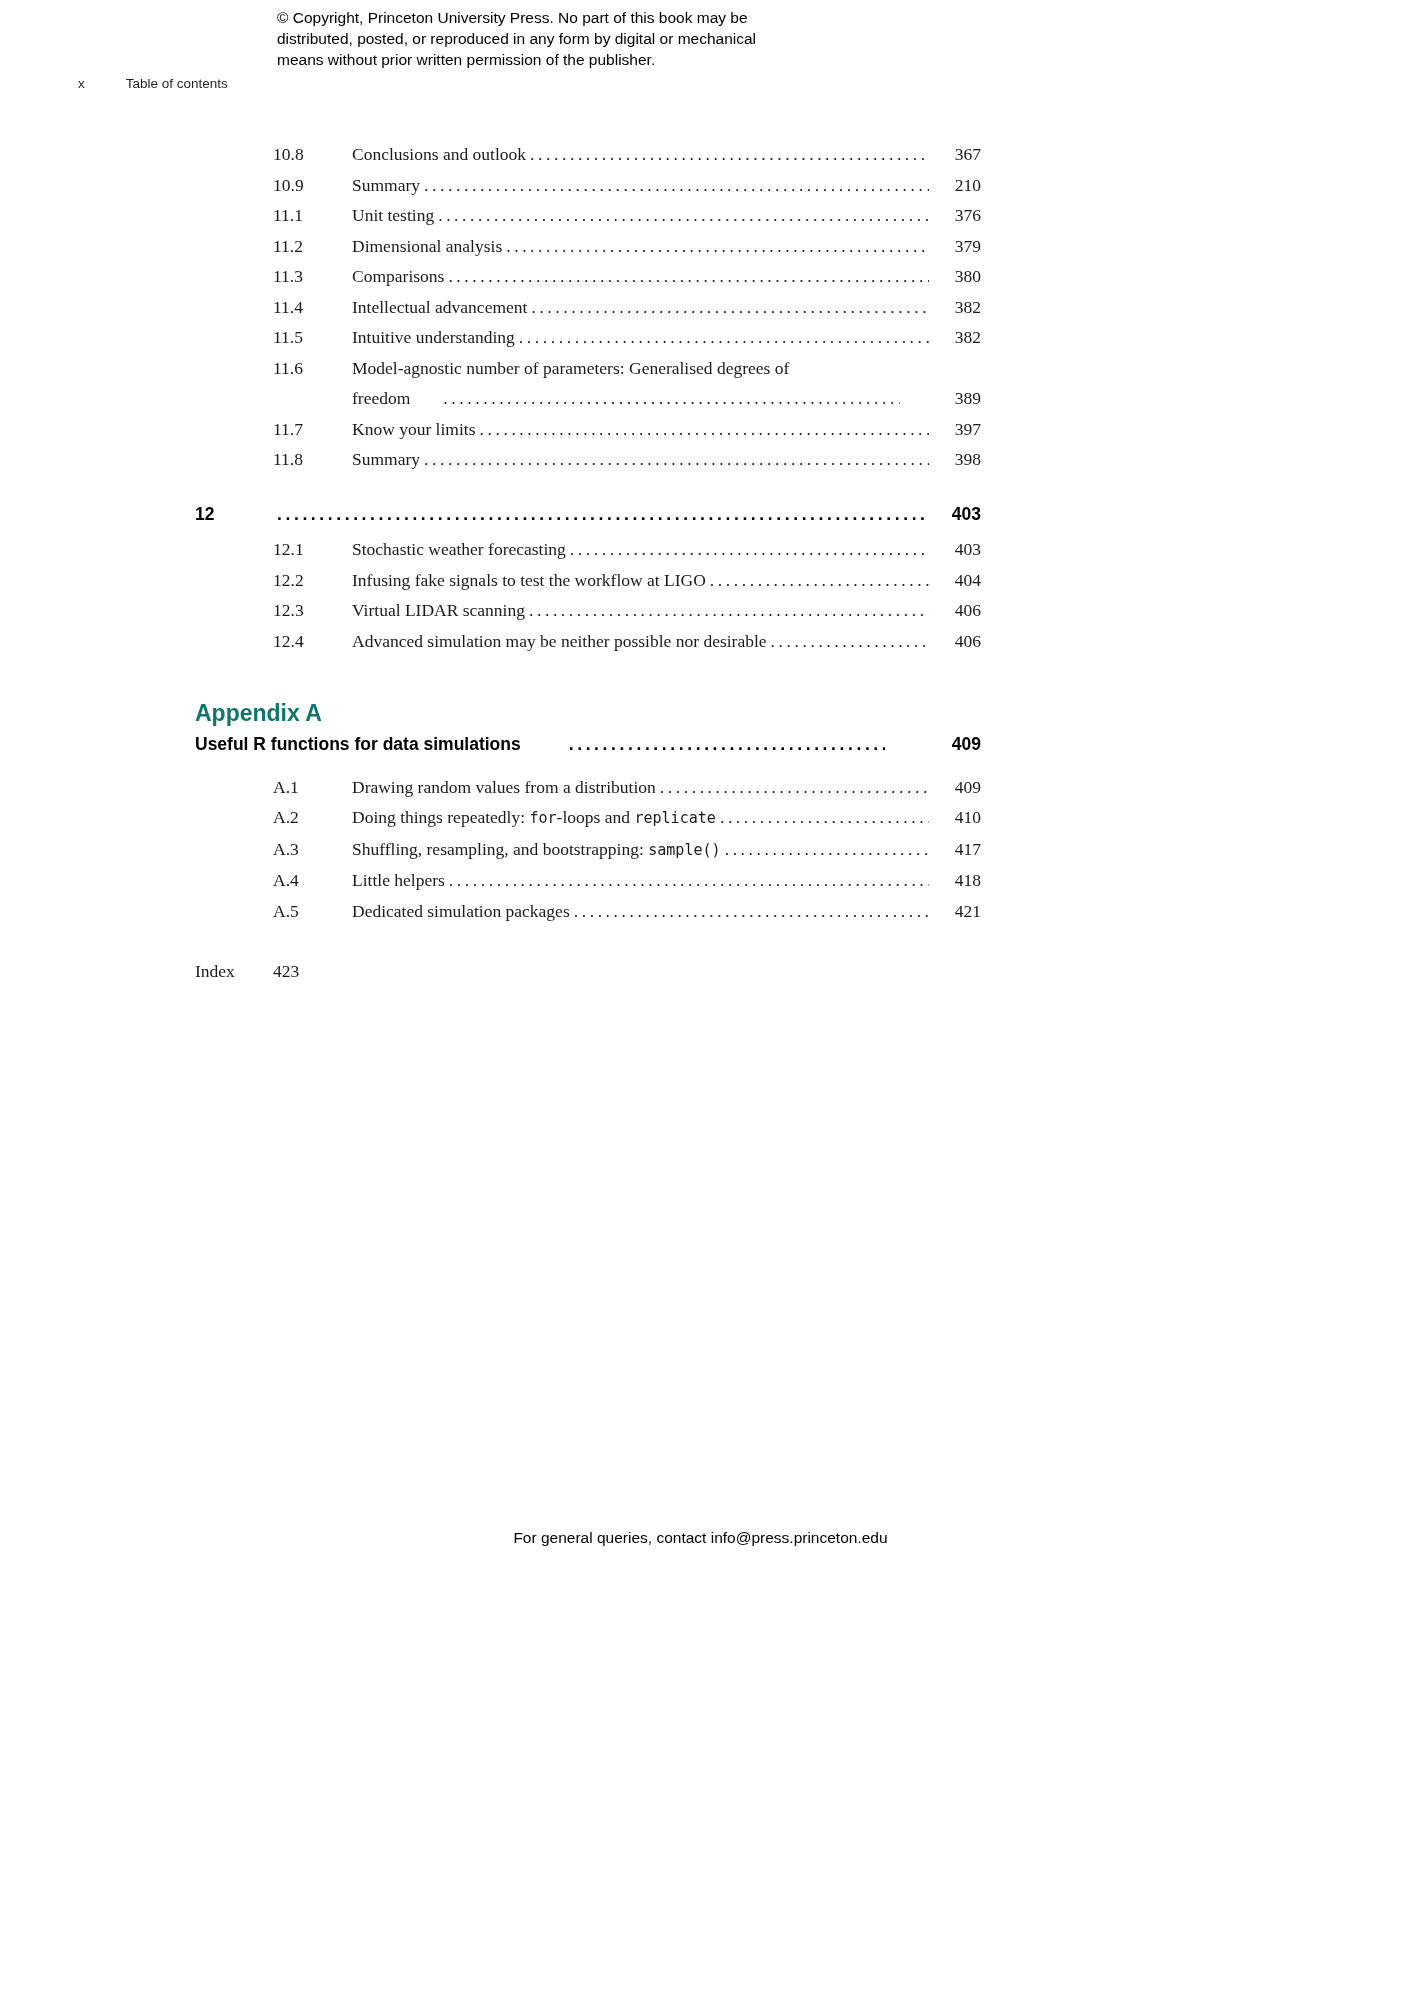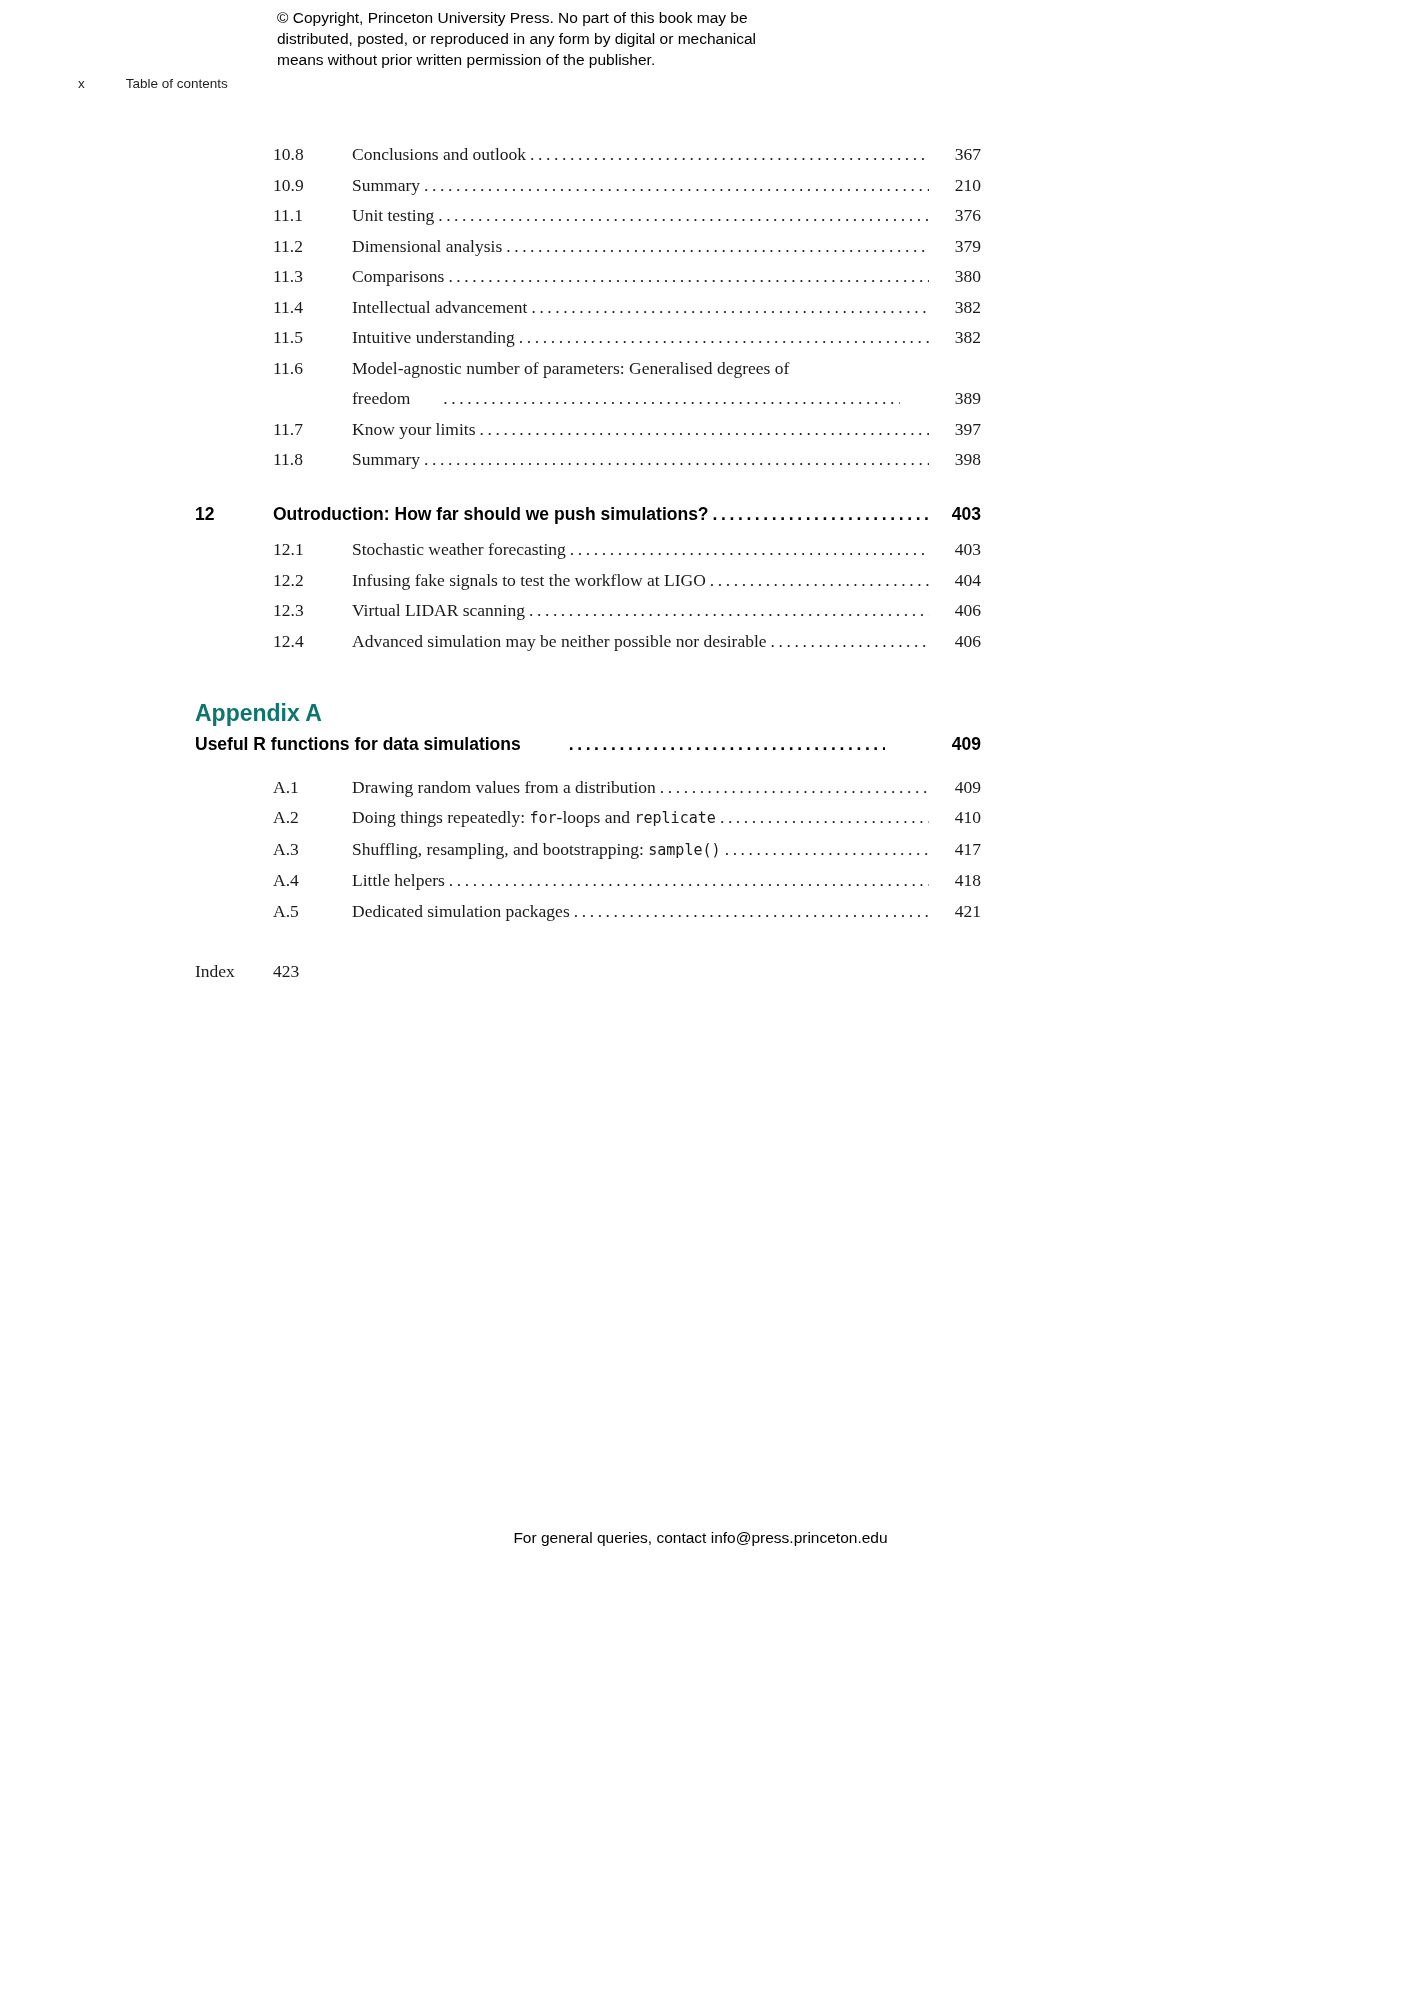--- a/index.html
+++ b/index.html
@@ -155,21 +155,20 @@
     </div>
     <div class="row srow">
       <span class="num">11.8</span>
       <span class="title">Summary</span>
       <span class="dots"></span>
       <span class="pg">398</span>
     </div>
 
     <div class="row chrow">
       <span class="chapnum">12</span>
-      <span class="title">Outroduction: How far should we push simulations?</span>
       <span class="dots"></span>
       <span class="pg">403</span>
     </div>
     <div class="row srow">
       <span class="num">12.1</span>
       <span class="title">Stochastic weather forecasting</span>
       <span class="dots"></span>
       <span class="pg">403</span>
     </div>
     <div class="row srow">

